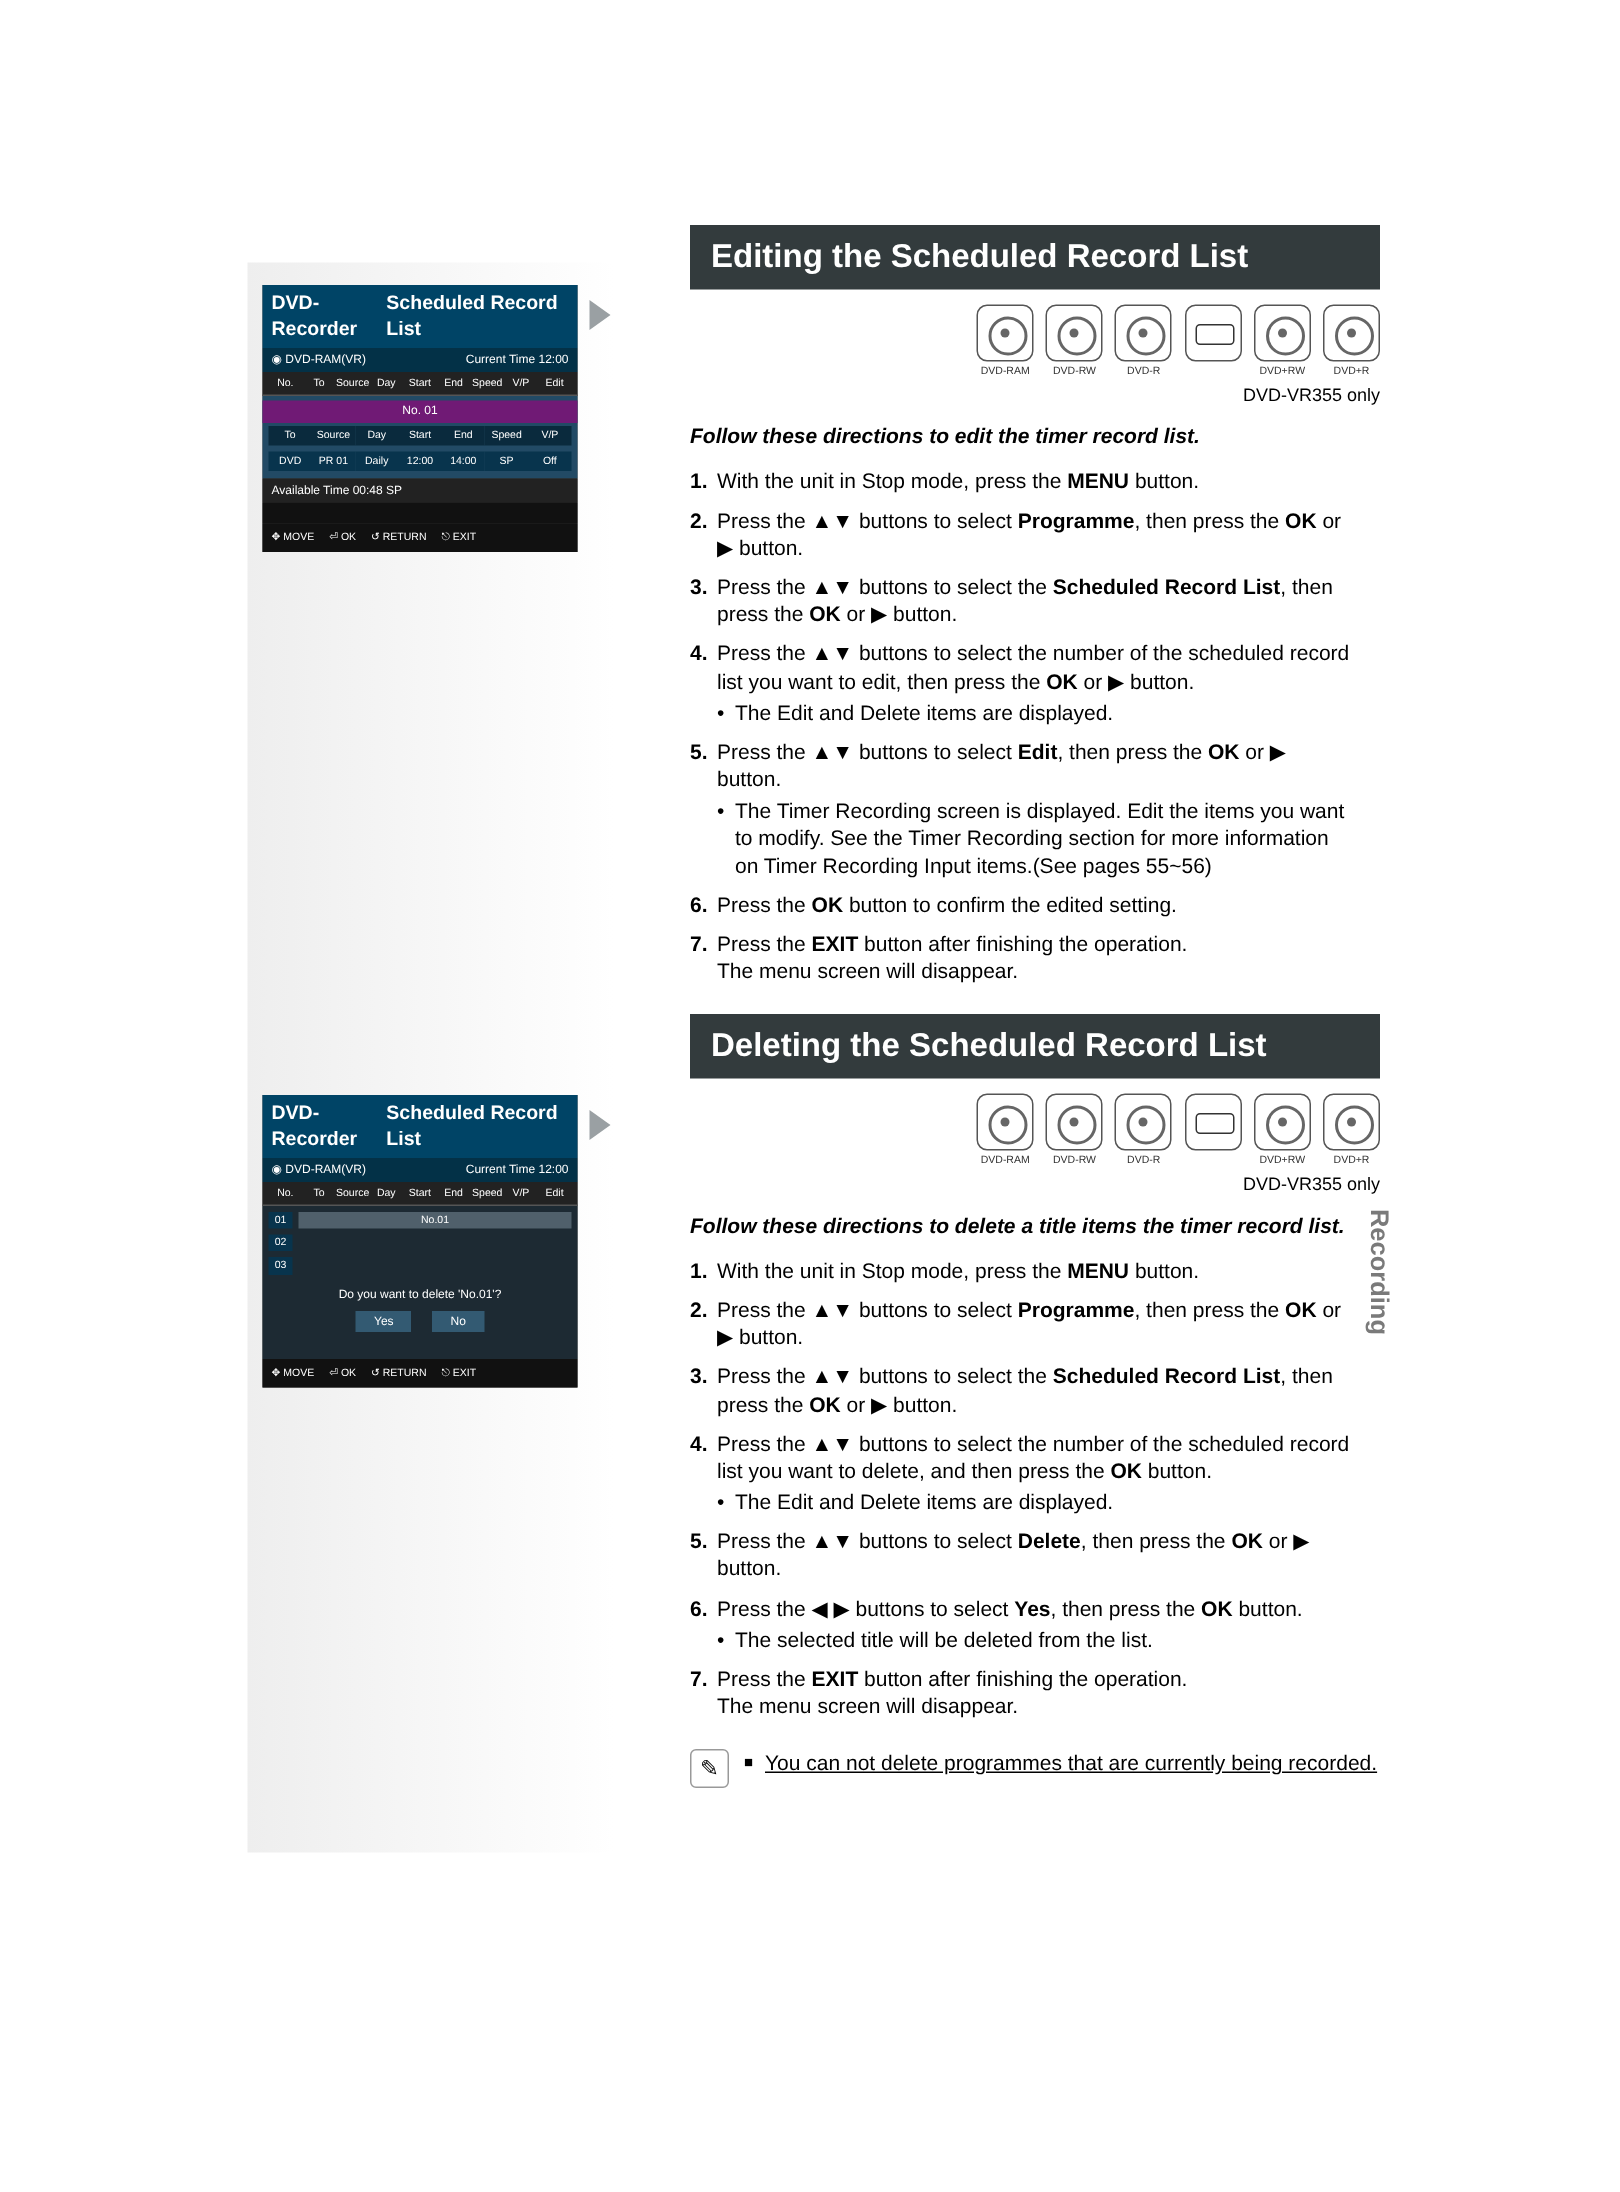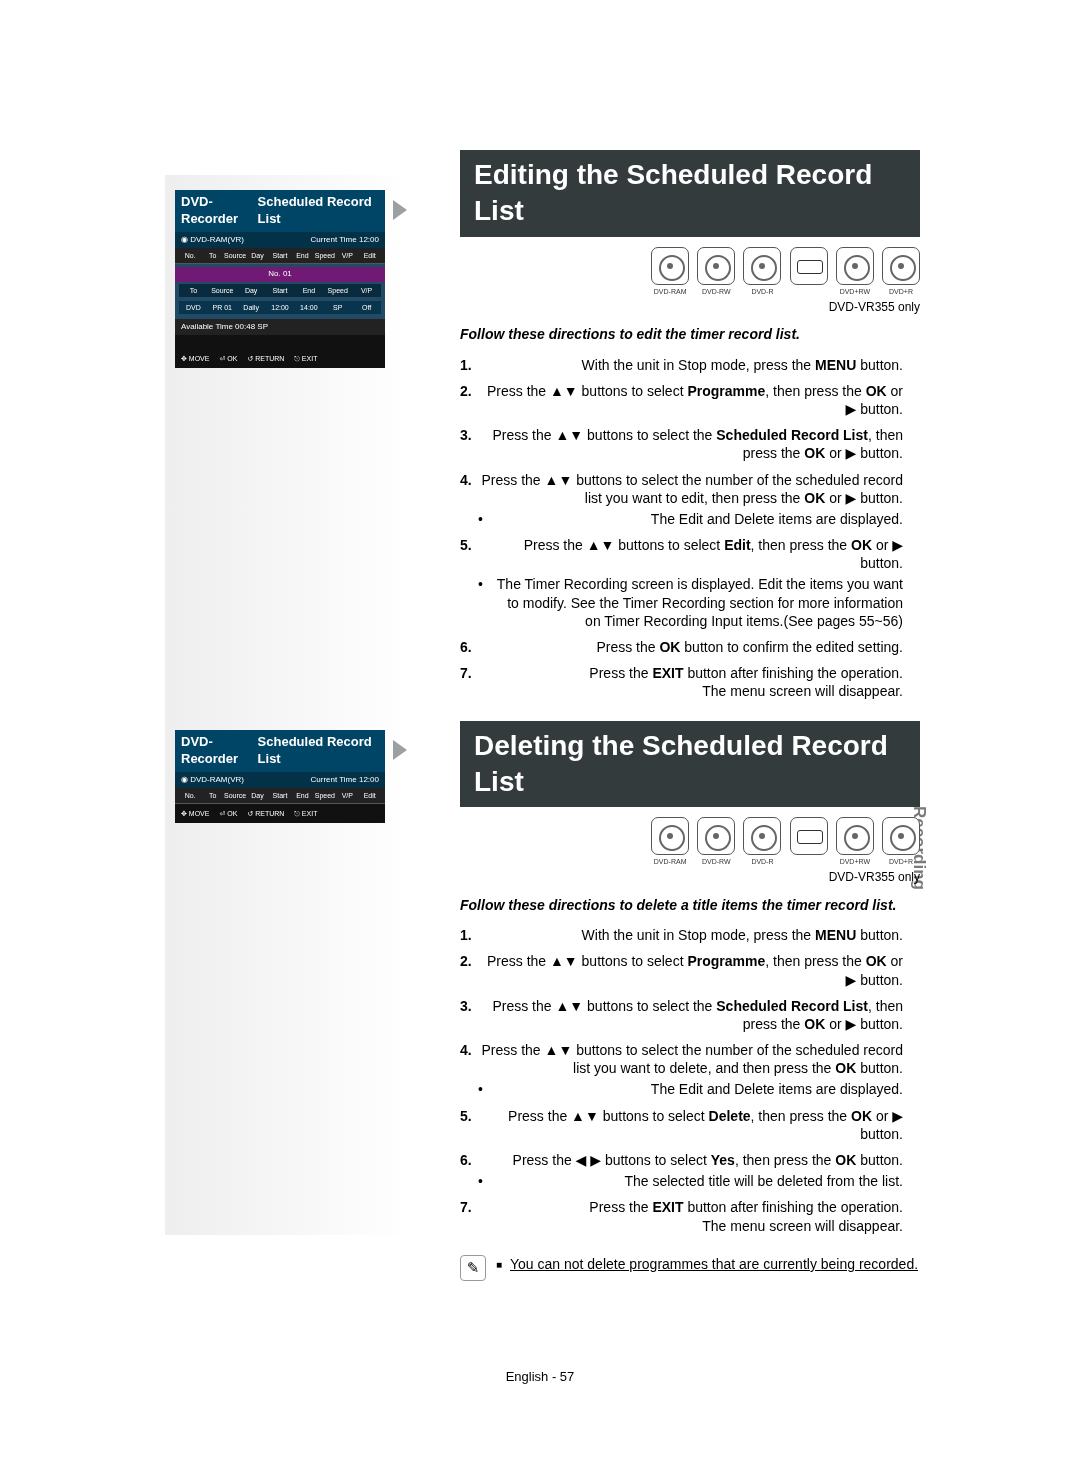--- a/index.html
+++ b/index.html
@@ -30,21 +30,21 @@
   .rightcol {
     position: absolute;
     left: 460px;
     top: 150px;
     width: 460px;
   }
   .section-heading {
     background: #333b3d;
     color: #fff;
     font-weight: bold;
-    font-size: 28px;
+    font-size: 22px;
     padding: 7px 14px;
     margin-bottom: 10px;
   }
   .disc-row {
     text-align: right;
     margin-bottom: 5px;
   }
   .disc {
     display: inline-block;
     width: 36px;
@@ -100,21 +100,20 @@
     font-weight: bold;
     font-size: 14px;
     margin: 10px 0 12px 0;
   }
   ol.steps {
     list-style: none;
     padding: 0;
     margin: 0 17px 20px 0;
     counter-reset: step;
     font-size: 14px;
-    text-align: right;
   }
   ol.steps > li {
     counter-increment: step;
     margin-bottom: 8px;
     position: relative;
     padding-left: 18px;
   }
   ol.steps > li::before {
     content: counter(step) ".";
     position: absolute;
@@ -368,20 +367,37 @@
     <div class="osd-table-head">
       <span>No.</span>
       <span>To</span>
       <span>Source</span>
       <span>Day</span>
       <span>Start</span>
       <span>End</span>
       <span>Speed</span>
       <span>V/P</span>
       <span>Edit</span>
+    </div>
+    <div class="osd-rows">
+      <div class="osd-rowy">
+            <span class="osd-rownum">01</span>
+        <span style="flex:1;background:#50606b;text-align:center;padding:1px 0">No.01</span>
+          </div>
+      <div class="osd-rowy">
+            <span class="osd-rownum">02</span>
+          </div>
+      <div class="osd-rowy">
+            <span class="osd-rownum">03</span>
+          </div>
+      <div class="osd-confirm">Do you want to delete 'No.01'?</div>
+      <div class="osd-btnrow">
+        <span class="osd-btn">Yes</span>
+        <span class="osd-btn">No</span>
+      </div>
     </div>
     <div class="osd-footer">
       <span>✥ <span>MOVE</span></span>
       <span>⏎ <span>OK</span></span>
       <span>↺ <span>RETURN</span></span>
       <span>⎋ <span>EXIT</span></span>
     </div>
   </div>
 </div>
 
@@ -436,15 +452,14 @@
           </ul></li>
         <li><span>Press the </span><b>EXIT</b><span> button after finishing the operation.</span><div>The menu screen will disappear.</div></li>
       </ol>
 
   <div class="note-block">
     <div class="note-icon">✎</div>
     <div class="note-text">You can not delete programmes that are currently being recorded.</div>
   </div>
 </div>
 
-<div class="pagenum">English - 57</div>
 
 </div>
 
 </body></html>

